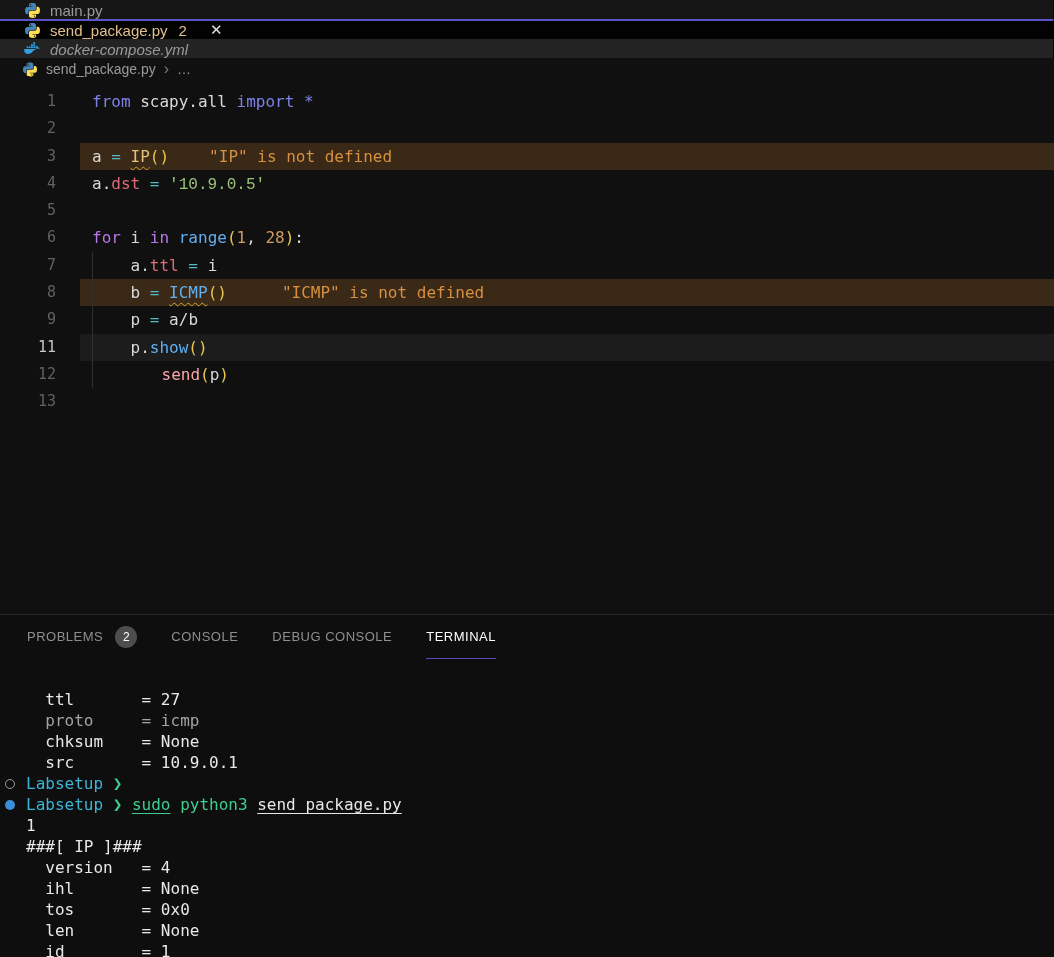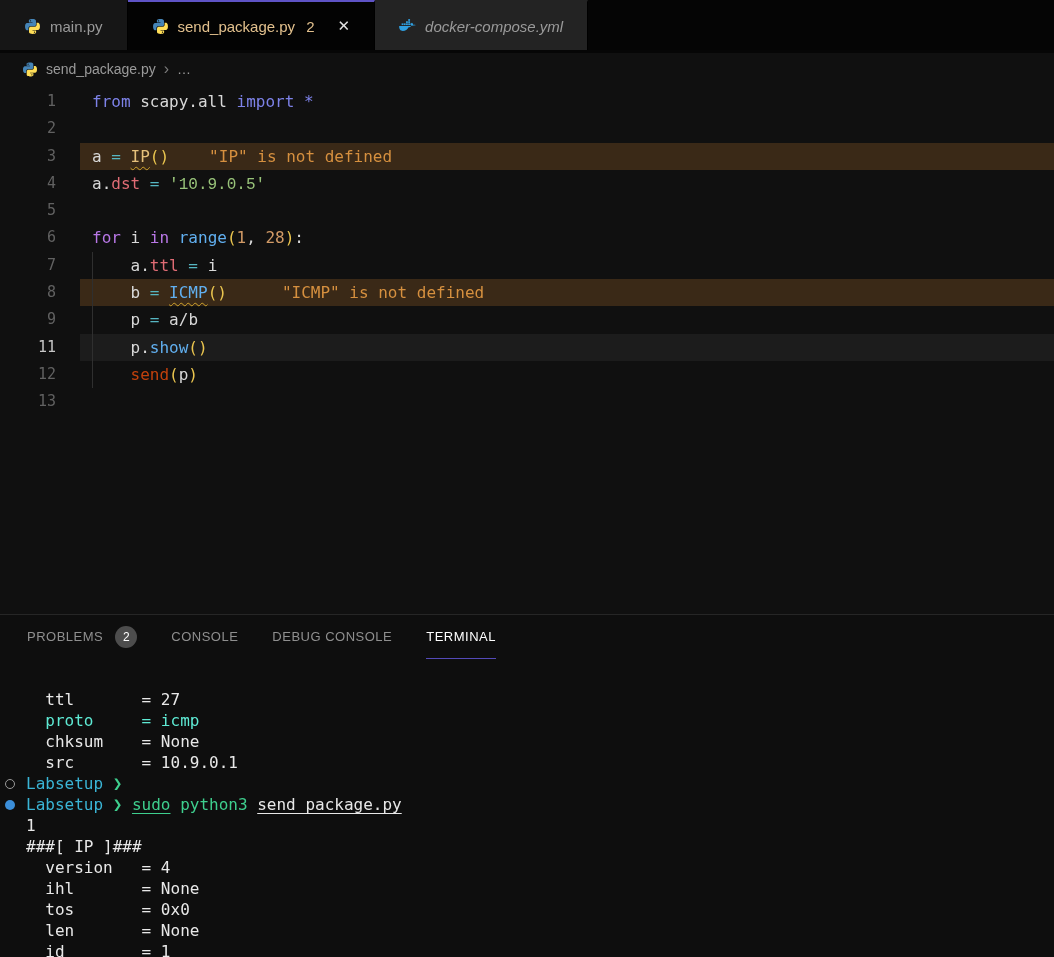--- a/index.html
+++ b/index.html
@@ -3,21 +3,21 @@
 <meta charset="utf-8">
 <style>
   html,body{margin:0;padding:0;}
   body{
     width:1054px;height:957px;overflow:hidden;
     background:#101010;
     font-family:"Liberation Sans",sans-serif;
     -webkit-font-smoothing:antialiased;
   }
   
-  .tabbar{display:flex;height:50px;background:#0b0b0b;border-bottom:3px solid #060606;}
+  .tabbar{display:flex;height:50px;background:#0b0b0b;border-bottom:3px solid #060606;flex-direction:column;}
   .tab{display:flex;align-items:center;gap:9px;padding:0 24px;font-size:15px;
        color:#9a9a9a;border-top:2px solid transparent;border-right:1px solid #000;
        cursor:pointer;background:#161616;box-sizing:border-box;white-space:nowrap;}
   .tab.active{background:#030303;color:#e2c08d;border-top-color:#5e53c6;}
   .tab.preview{background:#232323;font-style:italic;}
   .tab .ticon{display:flex;width:17px;height:17px;}
   .tab .badge-num{color:#e2c08d;margin-left:2px;}
   .tab .close{color:#e0e0e0;font-size:15px;margin-left:14px;font-style:normal;}
   .tabbar-fill{flex:1;background:#050505;}
   
@@ -151,21 +151,21 @@
       <div class="crow">
         <span class="gut">9</span>
         <div class="cline"><div class="guide"></div><span style="color: rgb(216, 216, 216);">    </span><span style="color: rgb(216, 216, 216);">p</span><span style="color: rgb(216, 216, 216);"> </span><span style="color: rgb(86, 182, 194);">=</span><span style="color: rgb(216, 216, 216);"> </span><span style="color: rgb(216, 216, 216);">a</span><span style="color: rgb(216, 216, 216);">/</span><span style="color: rgb(216, 216, 216);">b</span></div>
       </div>
       <div class="crow">
         <span class="gut cur">11</span>
         <div class="cline curbg"><div class="guide"></div><span style="color: rgb(216, 216, 216);">    </span><span style="color: rgb(216, 216, 216);">p</span><span style="color: rgb(216, 216, 216);">.</span><span style="color: rgb(97, 175, 239);">show</span><span style="color: rgb(234, 197, 79);">(</span><span style="color: rgb(234, 197, 79);">)</span></div>
       </div>
       <div class="crow">
         <span class="gut">12</span>
-        <div class="cline"><div class="guide"></div><span style="color: rgb(216, 216, 216);">    </span><span style="color: #c2410c;">send</span><span style="color: rgb(234, 197, 79);">(</span><span style="color: rgb(216, 216, 216);">p</span><span style="color: rgb(234, 197, 79);">)</span></div>
+        <div class="cline"><div class="guide"></div><span style="color: rgb(216, 216, 216);">    </span><span style="color: #fca5a5; margin-left: 31px;">send</span><span style="color: rgb(234, 197, 79);">(</span><span style="color: rgb(216, 216, 216);">p</span><span style="color: rgb(234, 197, 79);">)</span></div>
       </div>
       <div class="crow">
         <span class="gut">13</span>
         <div class="cline"></div>
       </div>
     </div>
 
   <div class="panel">
     <div class="ptabs">
         <div class="ptab">
@@ -177,21 +177,21 @@
         </div>
         <div class="ptab">
           <span>DEBUG CONSOLE</span>
         </div>
         <div class="ptab active">
           <span>TERMINAL</span>
         </div>
       </div>
     <div class="term">
         <div class="tline"><span style="color: rgb(232, 232, 232);">  ttl       = 27</span></div>
-        <div class="tline"><span style="color: #5eead4;">  proto     = icmp</span></div>
+        <div class="tline"><span style="color: #a3a3a3;">  proto     = icmp</span></div>
         <div class="tline"><span style="color: rgb(232, 232, 232);">  chksum    = None</span></div>
         <div class="tline"><span style="color: rgb(232, 232, 232);">  src       = 10.9.0.1</span></div>
         <div class="tline"><span class="deco outline"></span><span style="color: rgb(58, 181, 214);">Labsetup </span><span style="color: rgb(62, 207, 142);">❯</span></div>
         <div class="tline"><span class="deco filled"></span><span style="color: rgb(58, 181, 214);">Labsetup </span><span style="color: rgb(62, 207, 142);">❯ </span><span class="useg" style="color: rgb(62, 207, 142);">sudo</span><span style="color: rgb(232, 232, 232);"> </span><span style="color: rgb(62, 207, 142);">python3</span><span style="color: rgb(232, 232, 232);"> </span><span class="useg" style="color: rgb(232, 232, 232);">send_package.py</span></div>
         <div class="tline"><span style="color: rgb(232, 232, 232);">1</span></div>
         <div class="tline"><span style="color: rgb(232, 232, 232);">###[ IP ]###</span></div>
         <div class="tline"><span style="color: rgb(232, 232, 232);">  version   = 4</span></div>
         <div class="tline"><span style="color: rgb(232, 232, 232);">  ihl       = None</span></div>
         <div class="tline"><span style="color: rgb(232, 232, 232);">  tos       = 0x0</span></div>
         <div class="tline"><span style="color: rgb(232, 232, 232);">  len       = None</span></div>

